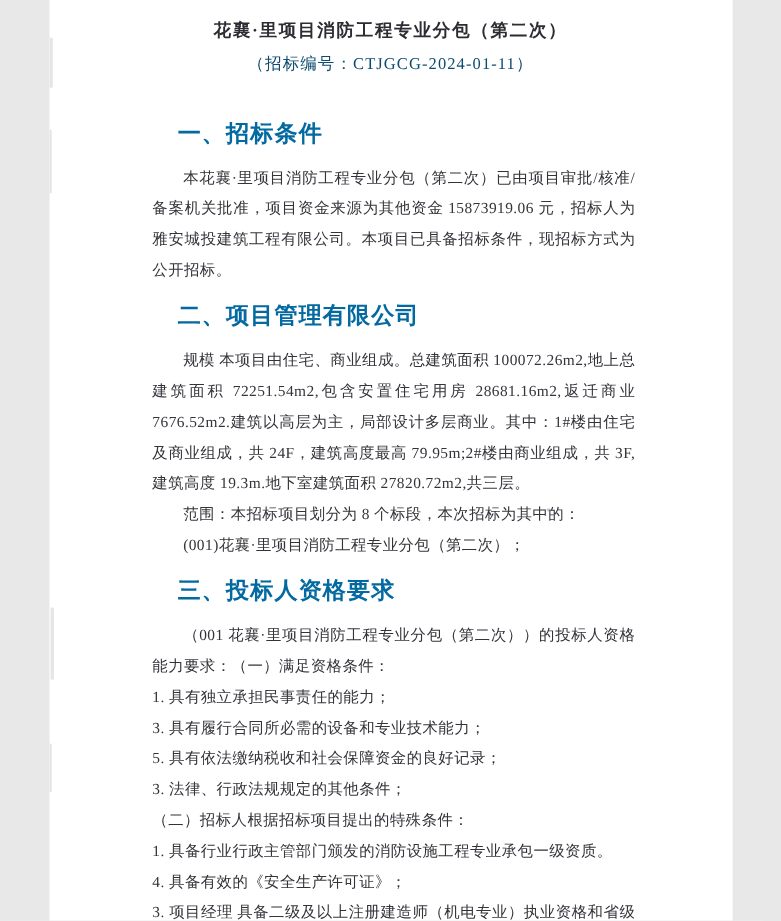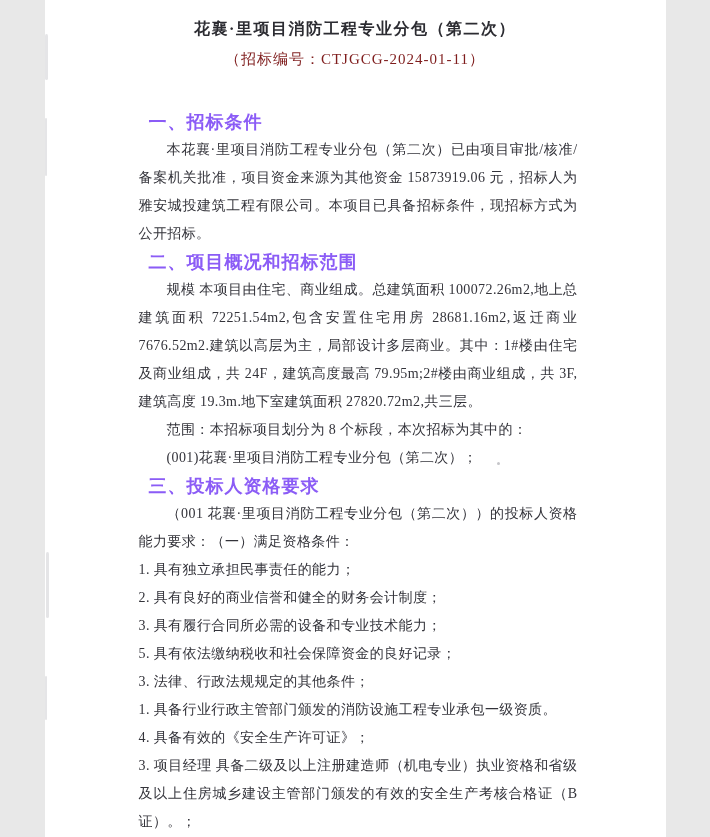--- a/index.html
+++ b/index.html
@@ -12,35 +12,35 @@
     font-family:"Liberation Serif","DejaVu Serif",serif;
     color:#33333a;
   }
   .doc-header{padding-top:14px;text-align:center;}
   .doc-title{
     margin:0;font-size:16px;line-height:30px;font-weight:600;
     letter-spacing:1.5px;color:#2c2c32;
   }
   .doc-subtitle{
     margin:0;font-size:15px;line-height:30px;font-weight:500;
-    letter-spacing:1px;color:#7f1d1d;
+    letter-spacing:1px;color:#0c4a6e;
   }
   .doc-body{
     margin:34px 88px 0 94px;
     font-size:14px;
     text-align:justify;
   }
   .doc-body p.para{
     margin:0;line-height:28px;letter-spacing:0.4px;
   }
   .doc-body .indent{text-indent:2em;}
   .doc-body h2.heading{
-    margin:0;padding-left:10px;
-    font-size:18px;line-height:28px;font-weight:bold;
-    color:#8b5cf6;letter-spacing:1px;
+    margin:13px;padding-left:10px;
+    font-size:21px;line-height:28px;font-weight:bold;
+    color:#0369a1;letter-spacing:1px;
     font-family:"Liberation Sans","DejaVu Sans",sans-serif;
   }
   
   .stamp{
     position:absolute;left:645px;top:397px;width:180px;height:180px;
     opacity:0.87;pointer-events:none;
   }
   .stamp text{
     font-family:"Liberation Sans","DejaVu Sans",sans-serif;
     font-weight:bold;font-size:15.5px;letter-spacing:3.5px;
@@ -59,31 +59,31 @@
 <div class="page" style="color: rgb(51, 51, 58);">
 
   <header class="doc-header">
     <h1 class="doc-title">花襄·里项目消防工程专业分包（第二次）</h1>
     <div class="doc-subtitle">（招标编号：CTJGCG-2024-01-11）</div>
   </header>
 
   <main class="doc-body">
       <h2 class="heading">一、招标条件</h2>
       <p class="para indent">本花襄·里项目消防工程专业分包（第二次）已由项目审批/核准/备案机关批准，项目资金来源为其他资金 15873919.06 元，招标人为雅安城投建筑工程有限公司。本项目已具备招标条件，现招标方式为公开招标。</p>
-      <h2 class="heading">二、项目概况和招标范围</h2>
+      <h2 class="heading">二、项目管理有限公司</h2>
       <p class="para indent">规模 本项目由住宅、商业组成。总建筑面积 100072.26m2,地上总建筑面积 72251.54m2,包含安置住宅用房 28681.16m2,返迁商业 7676.52m2.建筑以高层为主，局部设计多层商业。其中：1#楼由住宅及商业组成，共 24F，建筑高度最高 79.95m;2#楼由商业组成，共 3F,建筑高度 19.3m.地下室建筑面积 27820.72m2,共三层。</p>
       <p class="para indent">范围：本招标项目划分为 8 个标段，本次招标为其中的：</p>
       <p class="para indent">(001)花襄·里项目消防工程专业分包（第二次）；</p>
       <h2 class="heading">三、投标人资格要求</h2>
       <p class="para indent">（001 花襄·里项目消防工程专业分包（第二次））的投标人资格能力要求：（一）满足资格条件：</p>
       <p class="para">1. 具有独立承担民事责任的能力；</p>
-      <p class="para">2. 具有良好的商业信誉和健全的财务会计制度；</p>
       <p class="para">3. 具有履行合同所必需的设备和专业技术能力；</p>
       <p class="para">5. 具有依法缴纳税收和社会保障资金的良好记录；</p>
       <p class="para">3. 法律、行政法规规定的其他条件；</p>
+      <p class="para">（二）招标人根据招标项目提出的特殊条件：</p>
       <p class="para">1. 具备行业行政主管部门颁发的消防设施工程专业承包一级资质。</p>
       <p class="para">4. 具备有效的《安全生产许可证》；</p>
       <p class="para">3. 项目经理 具备二级及以上注册建造师（机电专业）执业资格和省级及以上住房城乡建设主管部门颁发的有效的安全生产考核合格证（B 证）。；</p>
     </main>
 
   <svg class="stamp" viewBox="0 0 180 180" width="180" height="180" aria-hidden="true">
     <circle cx="90" cy="90" r="83.5" fill="none" stroke-width="5" stroke="#d23c49"></circle>
     <defs>
       <path id="stampArc" d="M 62.96 148.0 A 64 64 0 1 1 154 90" fill="none"></path>
     </defs>

